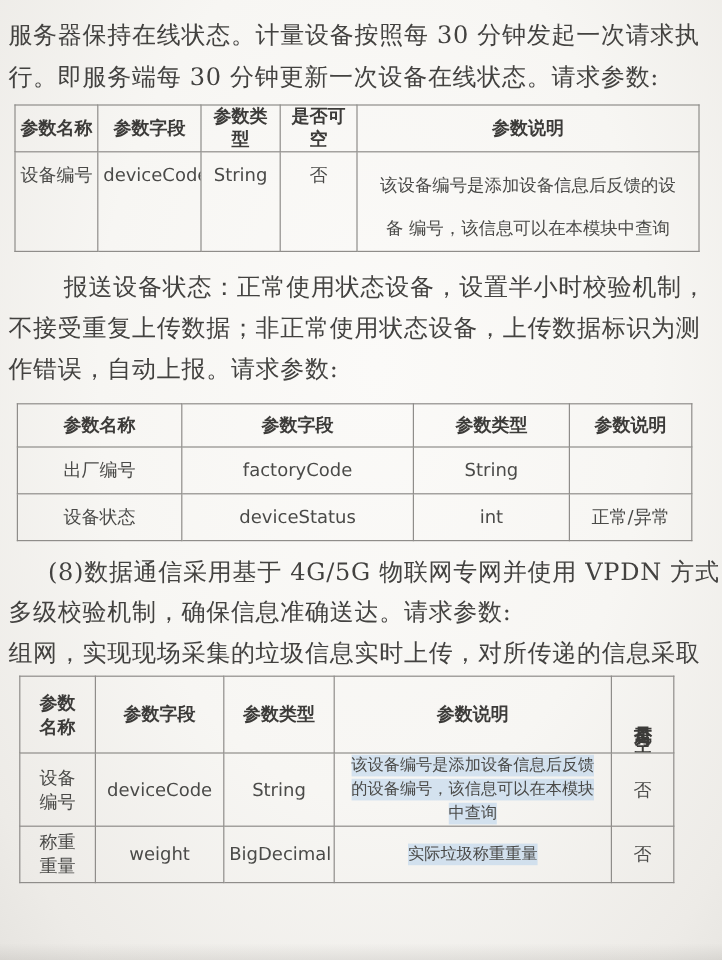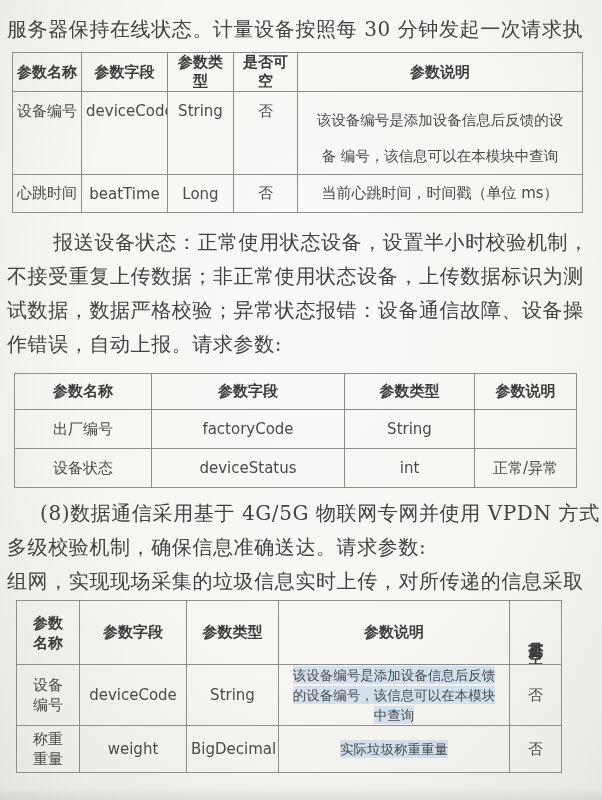--- a/index.html
+++ b/index.html
@@ -84,20 +84,21 @@
   .spacer-p2{margin-top:12px;}
   .spacer-p3{margin-top:8px;}
 </style>
 </head>
 <body>
 
 <div class="page">
 
   <div class="para p1">
     <div class="pline">服务器保持在线状态。计量设备按照每 30 分钟发起一次请求执</div>
+    <div class="pline">行。即服务端每 30 分钟更新一次设备在线状态。请求参数:</div>
   </div>
 
   <table class="t1">
     <colgroup>
       <col style="width:69px">
         <col style="width:86px">
         <col style="width:66px">
         <col style="width:64px">
         <col style="width:285px">
     </colgroup>
@@ -111,34 +112,26 @@
       </tr>
     </thead>
     <tbody>
       <tr class="r1">
         <td>设备编号</td>
         <td>deviceCode</td>
         <td>String</td>
         <td>否</td>
         <td class="desc">该设备编号是添加设备信息后反馈的设备 编号，该信息可以在本模块中查询</td>
       </tr>
-      <tr class="r2">
-        <td>心跳时间</td>
-        <td>beatTime</td>
-        <td>Long</td>
-        <td>否</td>
-        <td>当前心跳时间，时间戳（单位 ms）</td>
-      </tr>
     </tbody>
   </table>
 
   <div class="para p2 spacer-p2">
     <div class="pline indent1">报送设备状态：正常使用状态设备，设置半小时校验机制，</div>
     <div class="pline">不接受重复上传数据；非正常使用状态设备，上传数据标识为测</div>
-    <div class="pline">试数据，数据严格校验；异常状态报错：设备通信故障、设备操</div>
     <div class="pline">作错误，自动上报。请求参数:</div>
   </div>
 
   <table class="t2">
     <colgroup>
       <col style="width:137px">
         <col style="width:193px">
         <col style="width:130px">
         <col style="width:102px">
     </colgroup>

